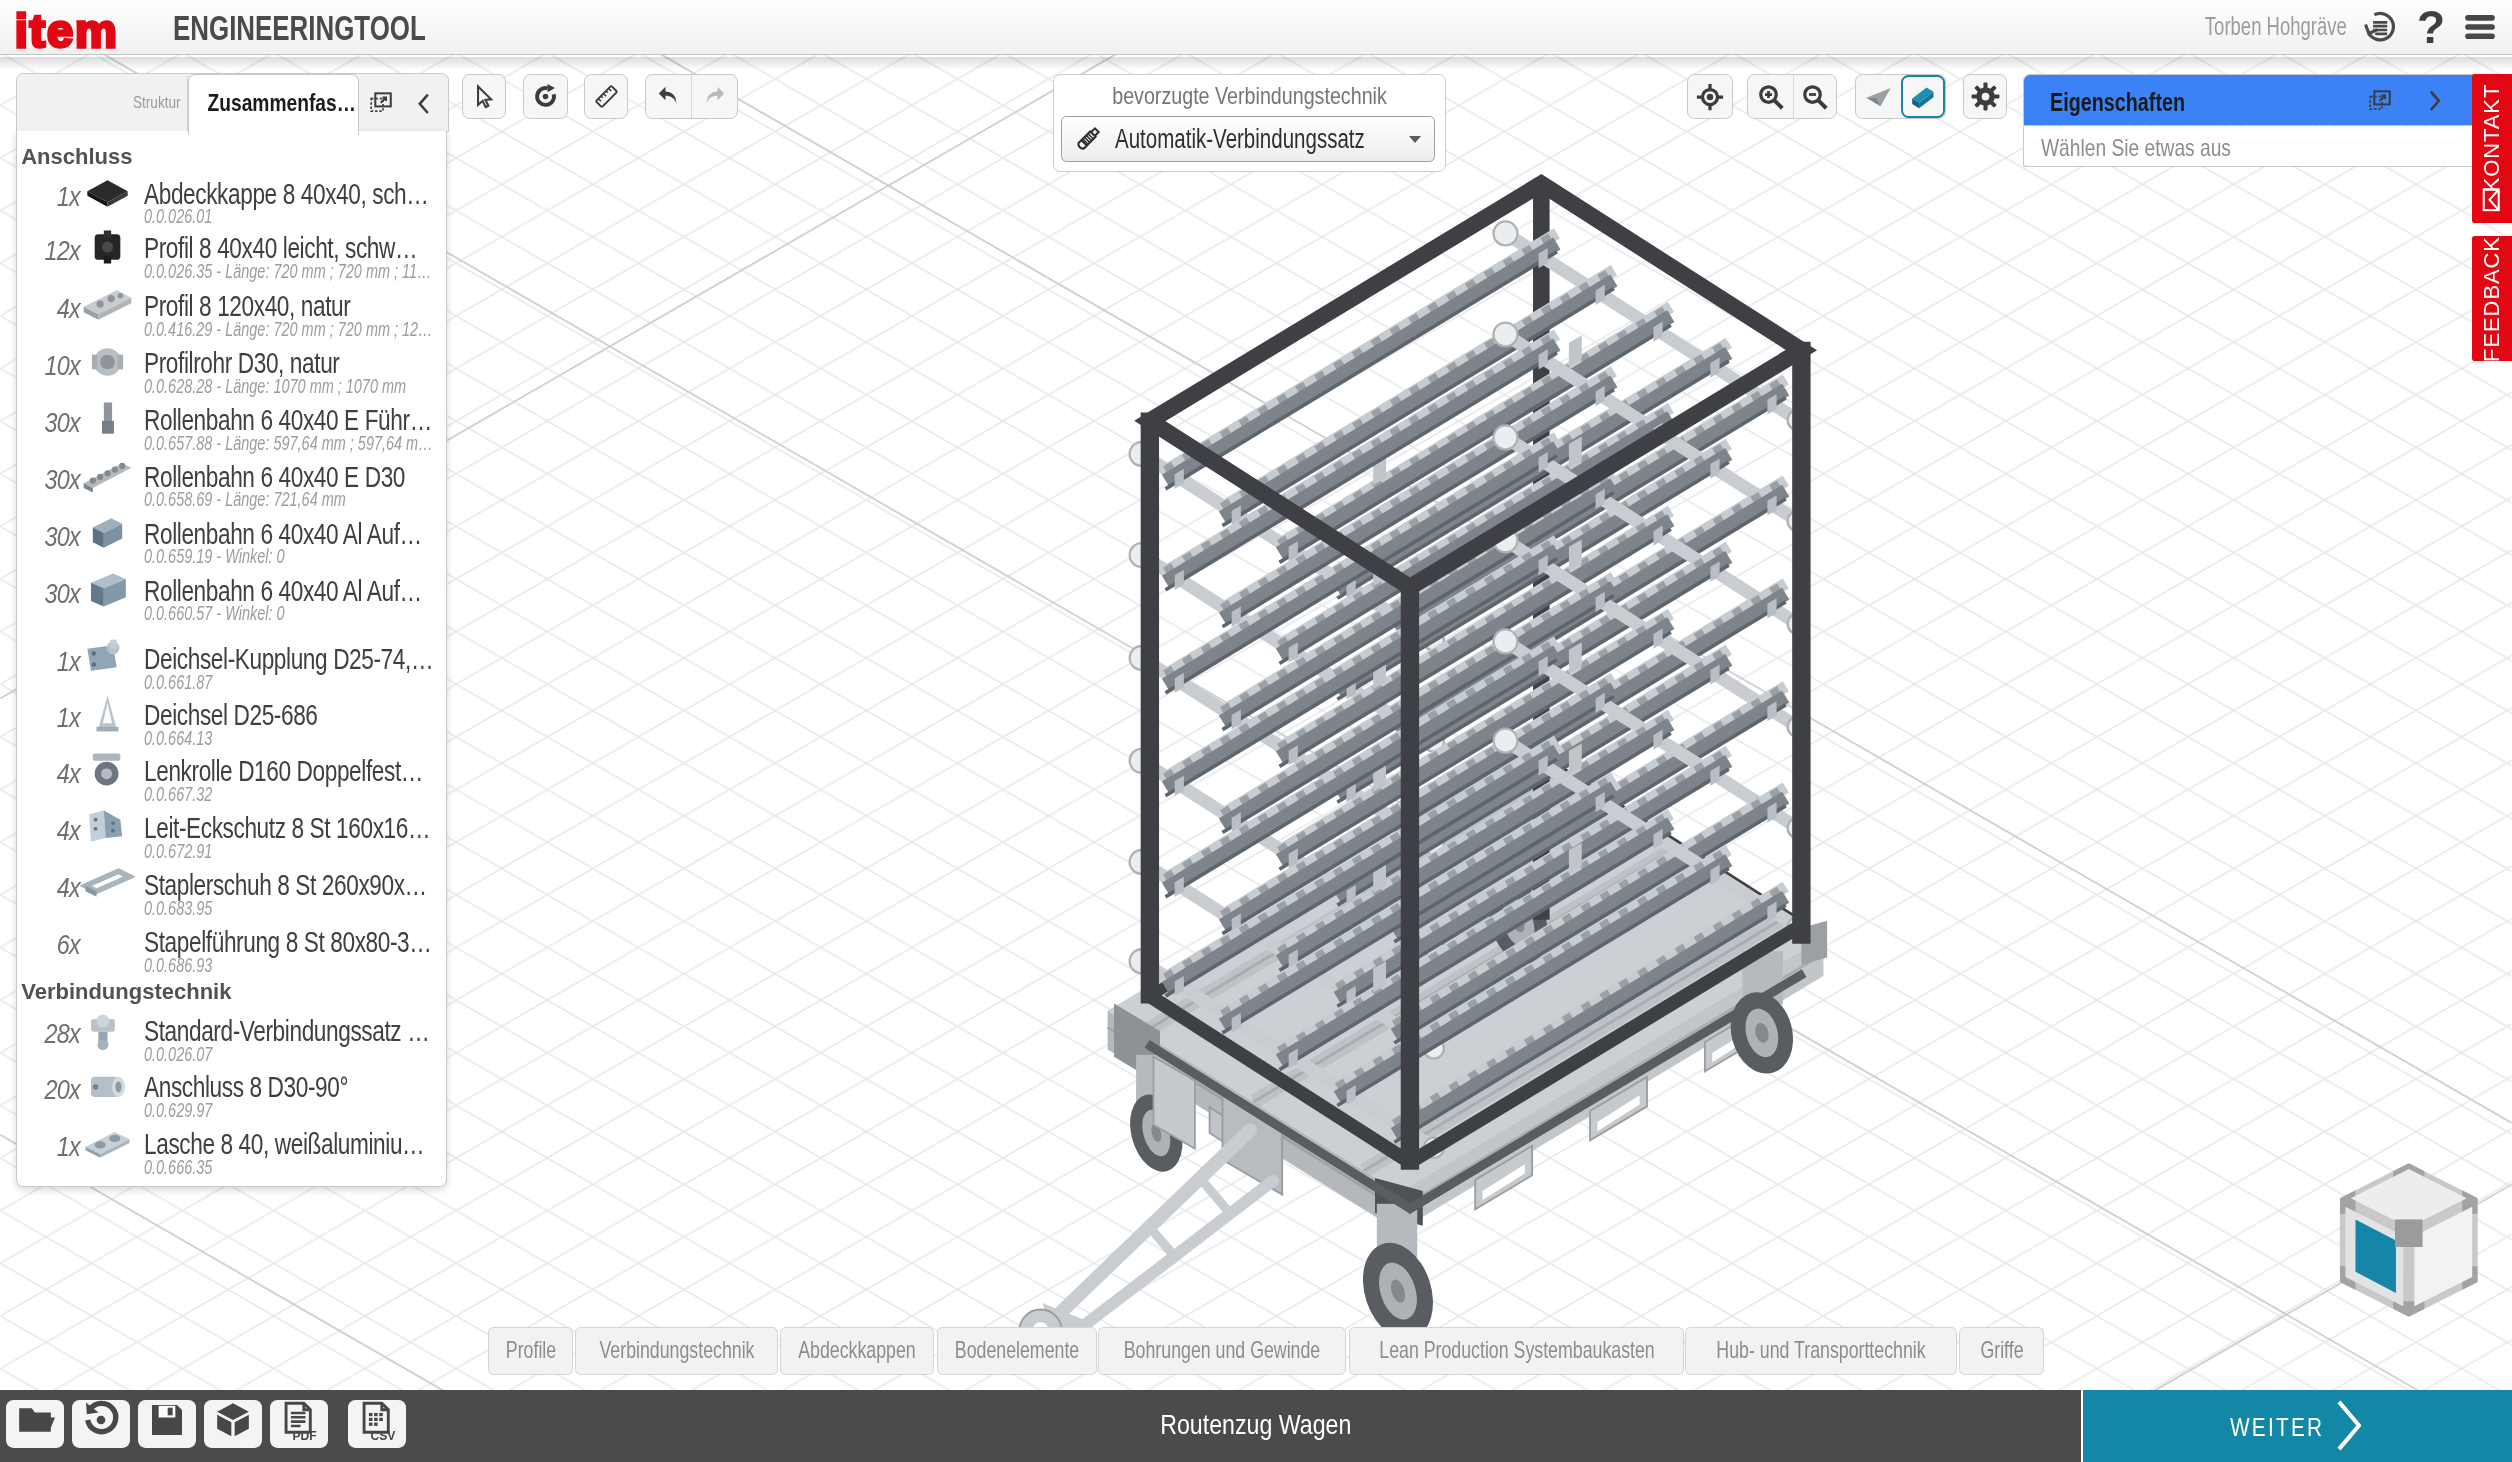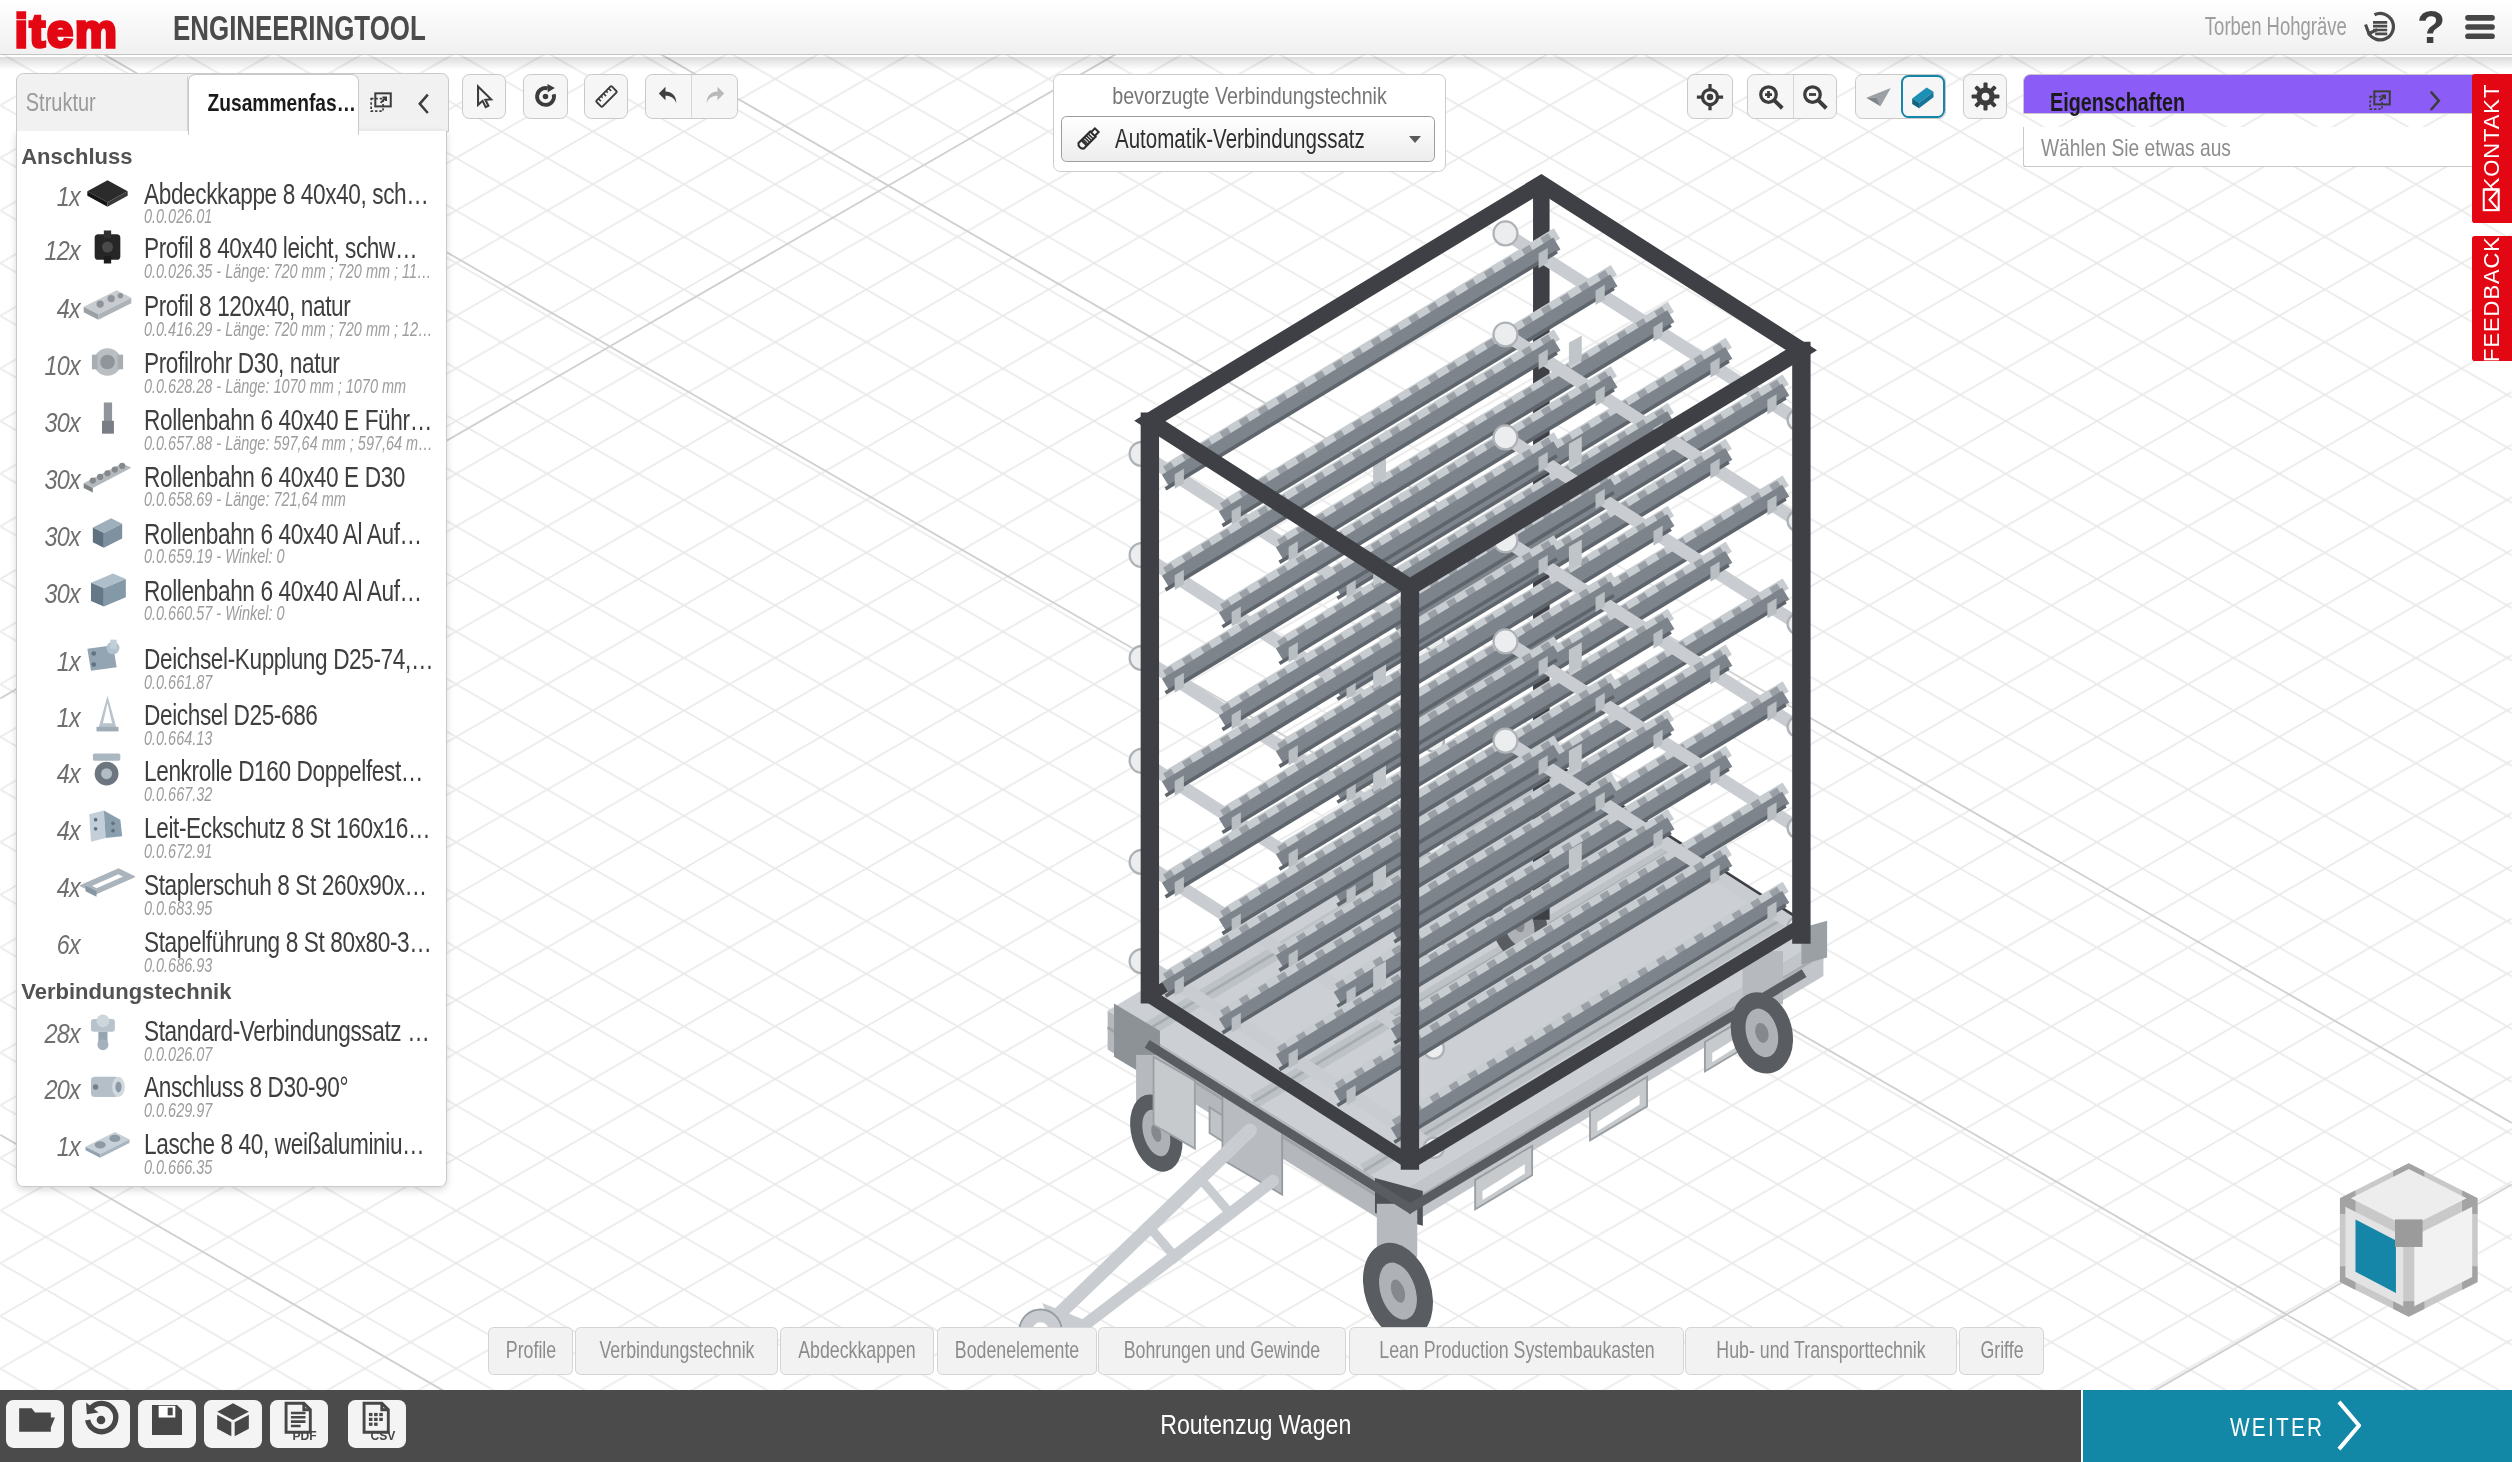--- a/index.html
+++ b/index.html
@@ -8,21 +8,21 @@
 #topbar{position:absolute;left:0;top:0;width:2512px;height:55px;background:linear-gradient(#ffffff,#f0f0f0);border-bottom:1.8px solid #c3c3c3;z-index:30}
 #topshadow{position:absolute;left:0;top:57px;width:2512px;height:13px;background:linear-gradient(rgba(0,0,0,0.14),rgba(0,0,0,0));z-index:29}
 #logo{position:absolute;left:14.7px;top:2.8px;font-size:47px;font-weight:bold;color:#e30613;letter-spacing:1.8px;-webkit-text-stroke:3.3px #e30613}
 #apptitle{position:absolute;left:173px;top:8.3px;font-size:35px;font-weight:bold;color:#4b4b4b;transform:scaleX(0.74);transform-origin:left top;white-space:nowrap}
 #username{position:absolute;right:165px;top:12px;font-size:25px;color:#9d9d9d;white-space:nowrap;transform:scaleX(0.74);transform-origin:right top}
 #ic-logout{position:absolute;left:2361px;top:10px}
 #ic-q{position:absolute;left:2417px;top:0px;font-size:46px;font-weight:bold;color:#3f3f3f}
 #ic-burger{position:absolute;left:2463px;top:10px}
 
 #tabrow{position:absolute;left:15.6px;top:73px;width:433px;height:59px;background:#f1f1f1;border:1.8px solid #c9c9c9;border-radius:7.4px 7.4px 0 0;z-index:20}
-#tab-struktur{position:absolute;left:16.5px;top:76px;width:171px;height:55px;background:#f1f1f1;border-right:1.8px solid #d2d2d2;color:#9b9b9b;font-size:25px;line-height:53px;text-align:left;z-index:22;border-radius:7.4px 0 0 0}
+#tab-struktur{position:absolute;left:16.5px;top:76px;width:171px;height:55px;background:#f1f1f1;border-right:1.8px solid #d2d2d2;color:#9b9b9b;font-size:17px;line-height:53px;text-align:right;z-index:22;border-radius:7.4px 0 0 0}
 #tab-struktur span,#tab-zus span{display:inline-block;transform:scaleX(0.8)}
 #tab-zus{position:absolute;left:188px;top:74px;width:171px;height:61px;background:#ffffff;border:1.8px solid #c9c9c9;border-bottom:none;border-radius:7.4px 7.4px 0 0;color:#1a1a1a;font-weight:bold;font-size:24px;line-height:55px;text-align:center;z-index:23}
 #panbtn1{position:absolute;left:367px;top:88px;z-index:22}
 #panbtn2{position:absolute;left:410px;top:90px;z-index:22}
 #panel{position:absolute;left:15.6px;top:131px;width:431px;height:1056px;background:#ffffff;border:1.8px solid #c9c9c9;border-top:none;border-radius:0 0 7.4px 7.4px;z-index:21;box-shadow:0 2.8px 7.4px rgba(0,0,0,0.15)}
 #panel .hdr{position:absolute;left:4.6px;font-size:22px;font-weight:bold;color:#525252}
 #panel .qty{position:absolute;left:0px;width:63px;text-align:right;font-size:28.5px;font-style:italic;color:#6f6f6f;letter-spacing:-0.9px;transform:scaleX(0.82);transform-origin:right top}
 #panel .thumb{position:absolute;left:63px;width:55px;height:44px}
 #panel .title{position:absolute;left:127px;width:290px;font-size:29px;color:#3f3f3f;white-space:nowrap;overflow:hidden}
 #panel .title span{display:inline-block;transform:scaleX(0.78);transform-origin:left top;letter-spacing:-0.5px}
@@ -32,21 +32,21 @@
 
 .tbtn{position:absolute;height:45px;background:#f6f6f6;border:1.8px solid #c9c9c9;border-radius:7.4px;display:flex;align-items:center;justify-content:center;z-index:20}
 
 #ddwrap{position:absolute;left:1053px;top:74px;width:393px;height:98px;background:#ffffff;border:1.8px solid #cccccc;border-radius:7.4px;z-index:20}
 #ddlabel{position:absolute;left:0;top:7.4px;width:100%;text-align:center;font-size:24px;color:#757575;transform:scaleX(0.82);transform-origin:center top;white-space:nowrap}
 #ddselect{position:absolute;left:7.4px;top:41px;width:374px;height:46px;background:linear-gradient(#ffffff,#ededed);border:1.8px solid #9d9d9d;border-radius:5.5px}
 #ddselect .txt{position:absolute;left:53px;top:7.4px;font-size:27px;color:#2f2f2f;white-space:nowrap;transform:scaleX(0.76);transform-origin:left top}
 #ddselect .ic{position:absolute;left:9.2px;top:4.6px}
 #ddselect .car{position:absolute;right:7.4px;top:10px}
 
-#eighdr{position:absolute;left:2023px;top:74px;width:457px;height:40px;background:#8b5cf6;border:1.8px solid #c9c9c9;border-radius:7.4px 7.4px 0 0;z-index:20}
+#eighdr{position:absolute;left:2023px;top:74px;width:457px;height:52px;background:#3b82f6;border:1.8px solid #c9c9c9;border-radius:7.4px 7.4px 0 0;z-index:20}
 #eighdr .t{position:absolute;left:26px;top:12px;font-size:26px;font-weight:bold;color:#1a1a1a;transform:scaleX(0.76);transform-origin:left top}
 #eigbody{position:absolute;left:2023px;top:127px;width:457px;height:40px;background:#ffffff;border:1.8px solid #c9c9c9;border-top:none;border-radius:0 0 2.8px 2.8px;z-index:20}
 #eigbody .t{position:absolute;left:16.5px;top:7.4px;font-size:24px;color:#8d8d8d;transform:scaleX(0.8);transform-origin:left top}
 
 .redtab{position:absolute;left:2472px;width:40px;background:#e30613;color:#ffffff;z-index:25;border-radius:2.8px 0 0 2.8px}
 .redtab .vt{position:absolute;left:50%;white-space:nowrap;font-size:22px;letter-spacing:0.9px;transform:translate(-50%,-50%) rotate(-90deg)}
 
 .cattab{position:absolute;top:1327px;height:48px;background:#f2f2f2;border:1.8px solid #d4d4d4;border-radius:5.5px;color:#8c8c8c;font-size:24px;line-height:44px;text-align:center;white-space:nowrap;z-index:20}
 .cattab span{display:block;width:200%;margin-left:-50%;text-align:center;transform:scaleX(0.74);transform-origin:center}
 

